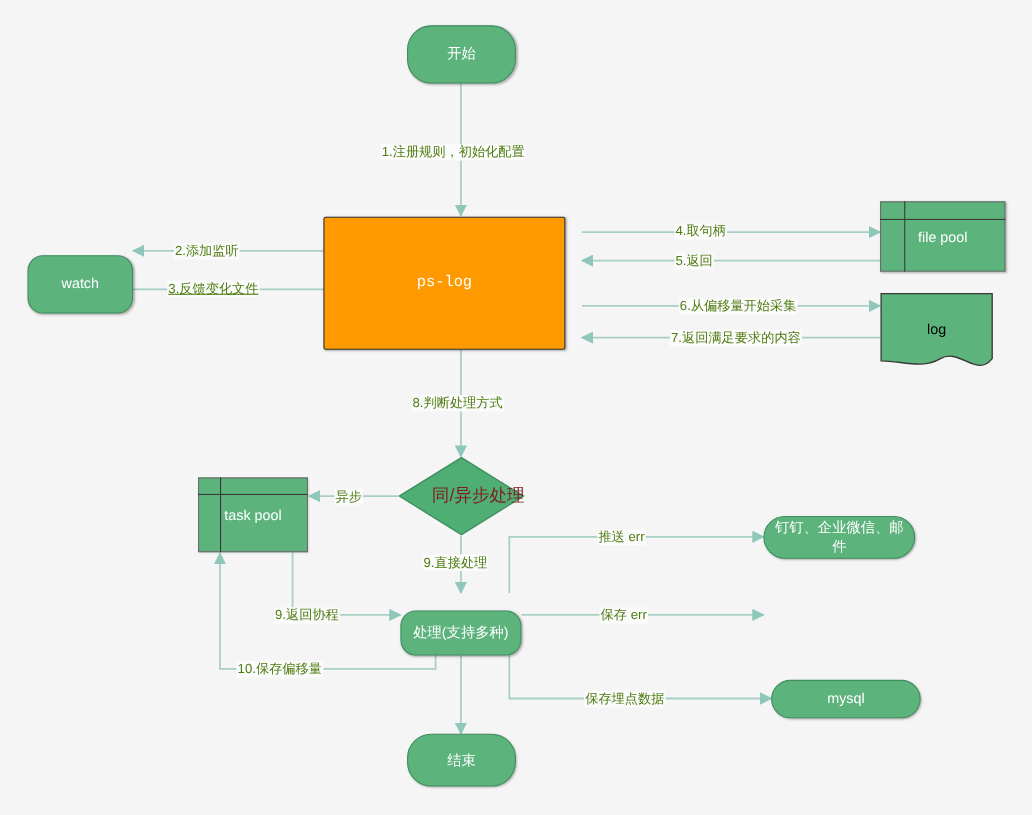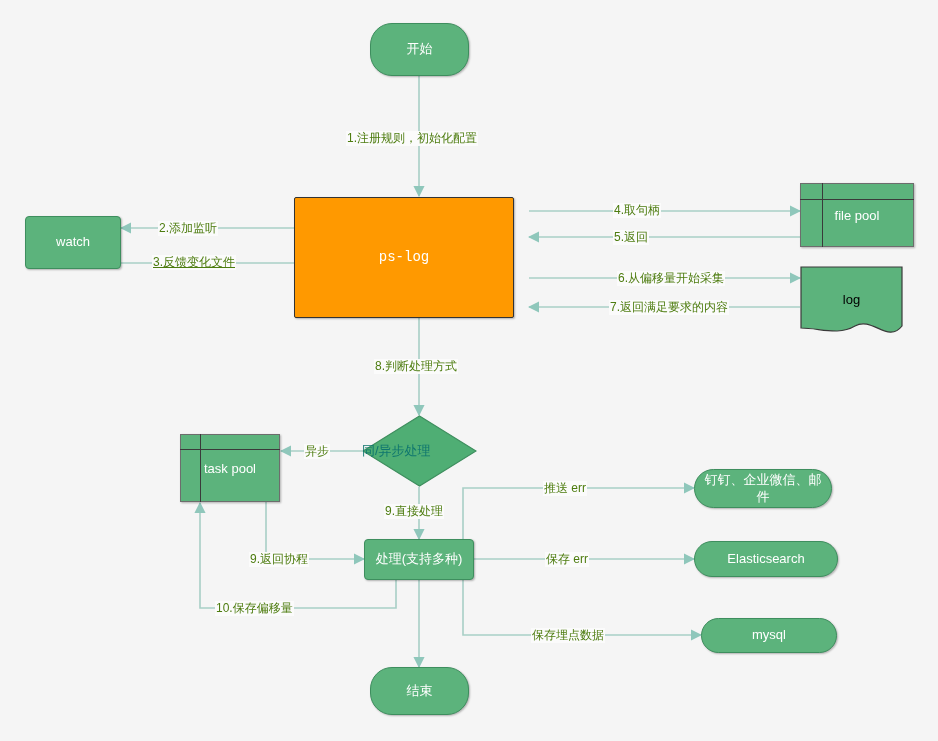--- a/index.html
+++ b/index.html
@@ -18,21 +18,21 @@
     display:flex;align-items:center;justify-content:center;
     text-align:center;
     color:#ffffff;
     font-size:13px;
     line-height:1.25;
     background:#5cb37c;
     border:1px solid #3e8e5e;
     box-shadow:1px 1px 2px rgba(0,0,0,0.28);
   }
   .node.round{border-radius:22px;}
-  .node.process{border-radius:4px;}
+  .node.process{border-radius:14px;margin-top:16px;}
   .node.orange{
     background:#ff9900;border:1px solid #333333;
     font-size:14px;border-radius:2px;
   }
   .node .txt{padding:0 8px;display:block;}
 
   
   .pool{position:absolute;box-shadow:1px 1px 2px rgba(0,0,0,0.28);}
   .pool .body{
     position:absolute;inset:0;
@@ -51,21 +51,21 @@
     position:absolute;left:0;right:0;top:26px;
     text-align:center;color:#000000;font-size:13px;
   }
 
   
   .diamond{position:absolute;}
   .diamond svg{position:absolute;left:0;top:0;}
   .diamond .lbl{
     position:absolute;left:0;right:0;top:50%;
     transform:translateY(-50%);
-    text-align:left;color:#0f766e;font-size:13px;
+    text-align:right;color:#7f1d1d;font-size:16px;
   }
 
   .edge-label{
     position:absolute;
     color:#4d7c0f;
     background:#fbfbfb;
     font-size:12px;
     white-space:nowrap;
     padding:0 1px;
     line-height:15px;
@@ -177,23 +177,20 @@
   </div>
 
   <div class="node process" style="left:364px;top:539px;width:110px;height:41px;">
     <span class="txt">处理(支持多种)</span>
   </div>
 
   <div class="node round" style="left:694px;top:469px;width:138px;height:39px;">
     <span class="txt">钉钉、企业微信、邮件</span>
   </div>
 
-  <div class="node round" style="left:694px;top:541px;width:144px;height:36px;">
-    <span class="txt">Elasticsearch</span>
-  </div>
 
   <div class="node round" style="left:701px;top:618px;width:136px;height:35px;">
     <span class="txt">mysql</span>
   </div>
 
   <div class="node round" style="left:370px;top:667px;width:99px;height:48px;">
     <span class="txt">结束</span>
   </div>
 
 </div>

